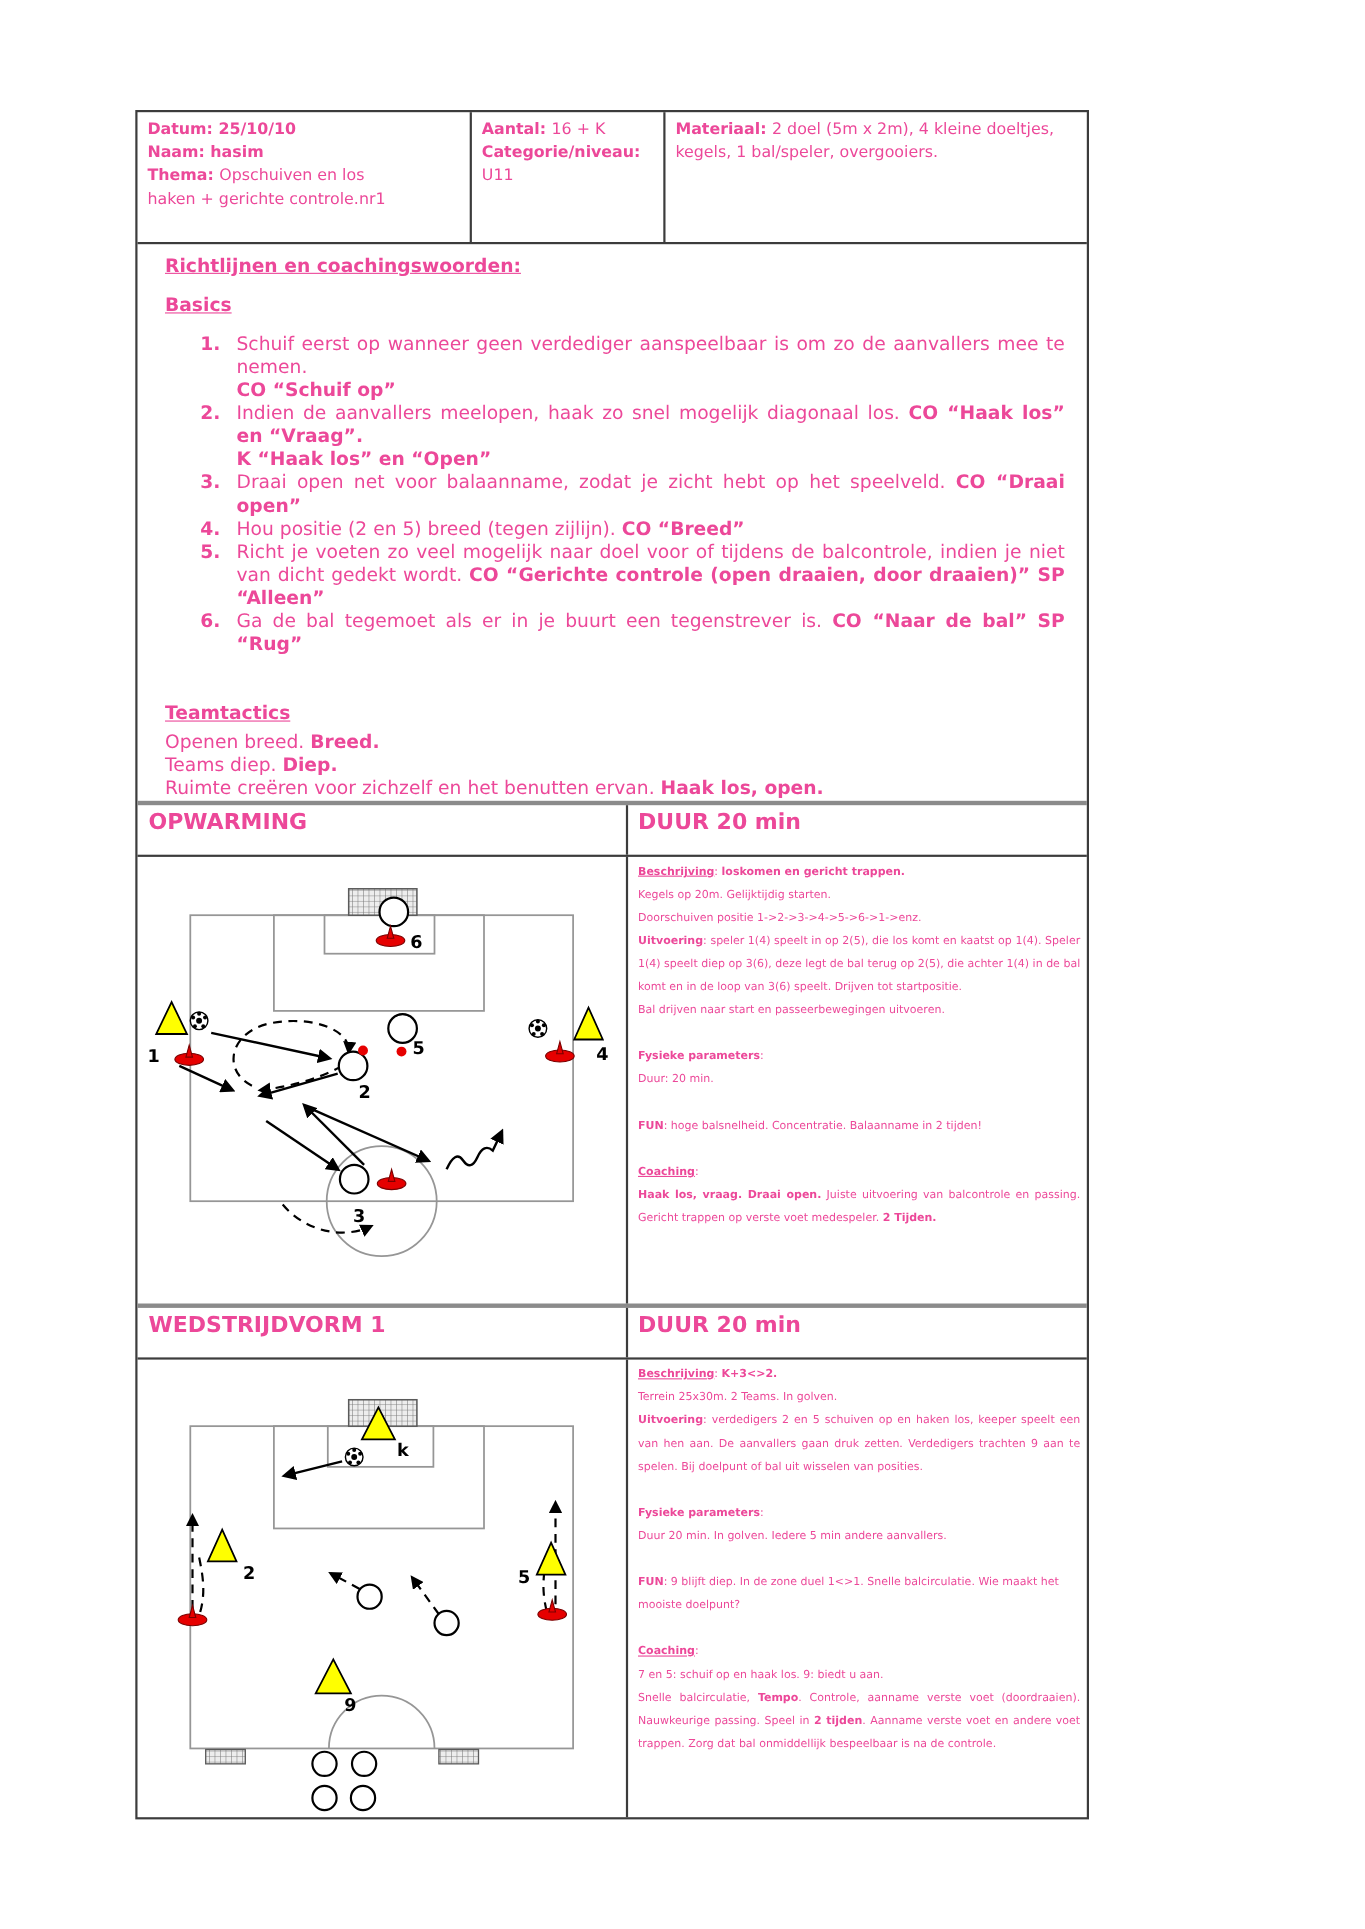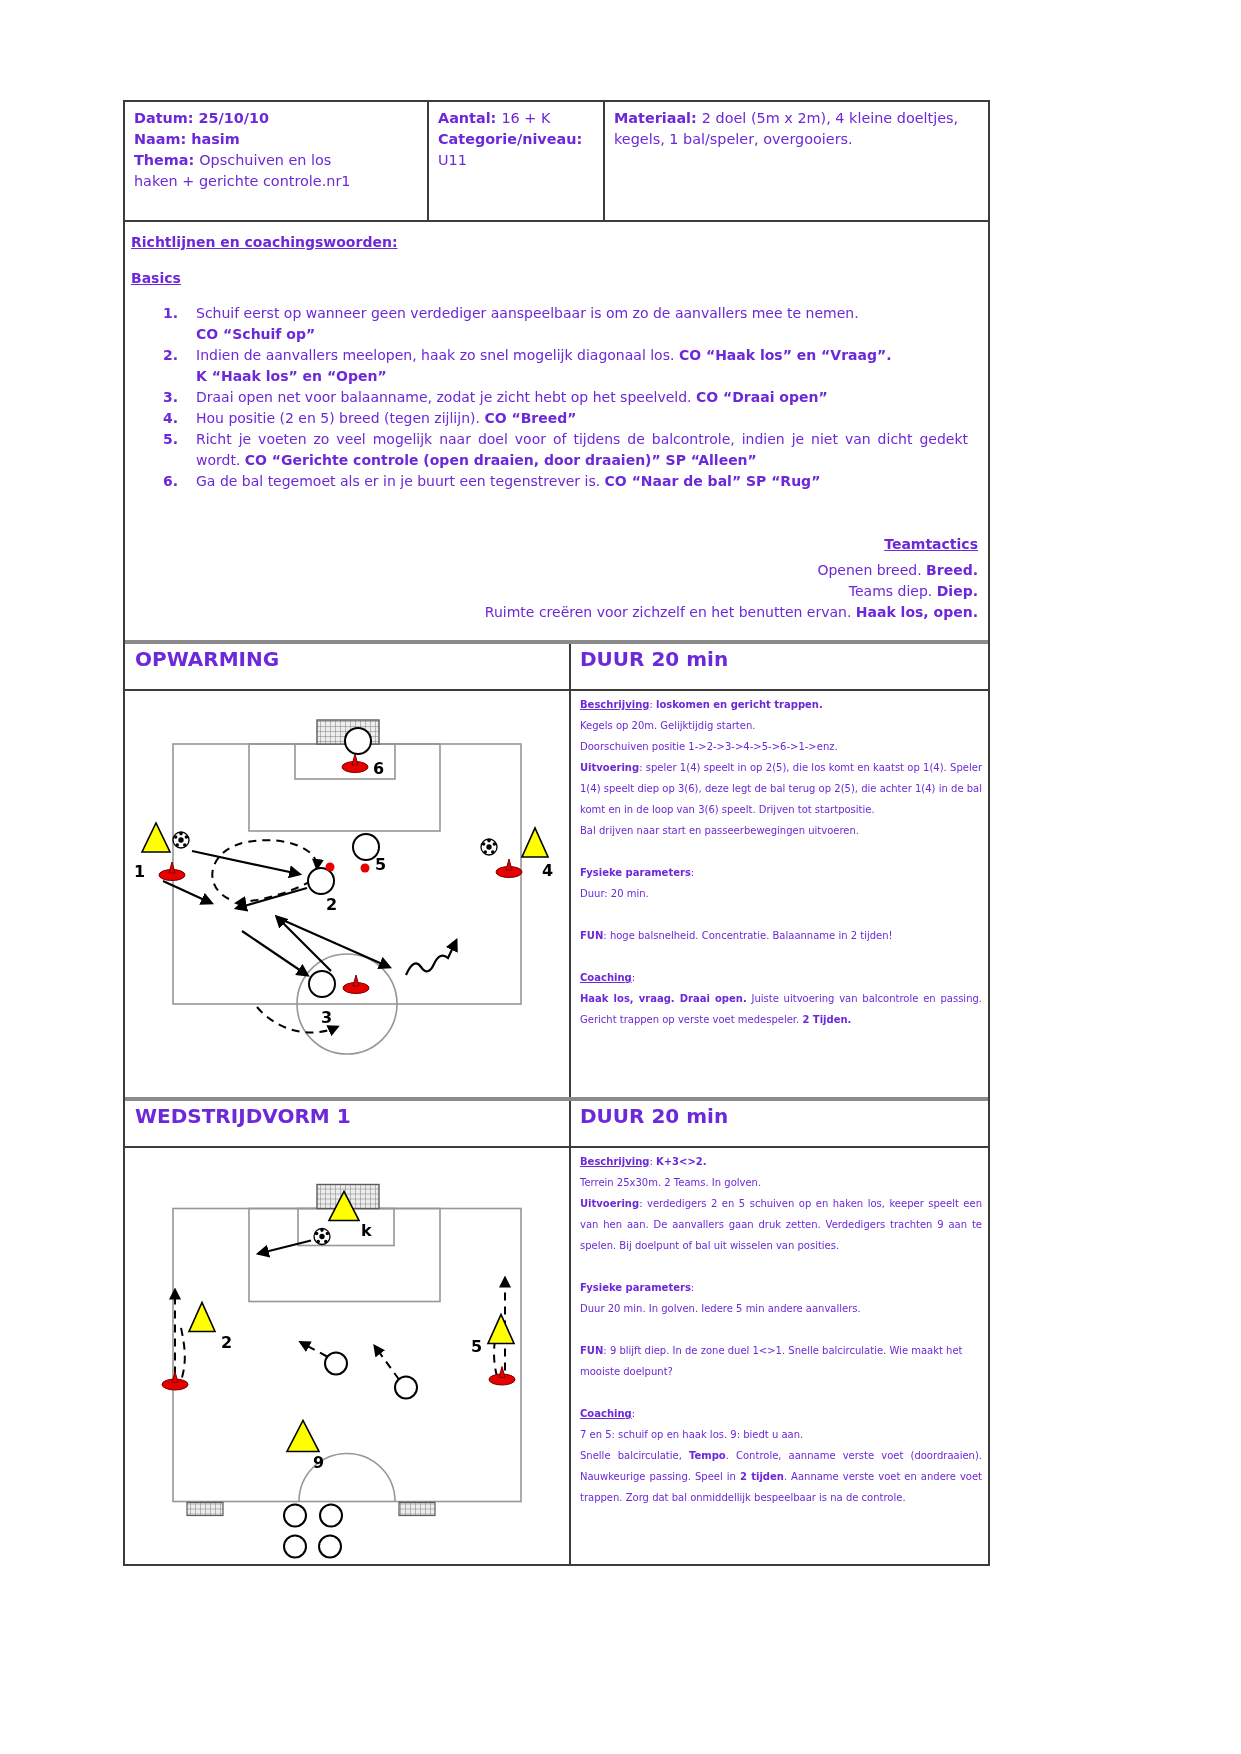--- a/index.html
+++ b/index.html
@@ -1,36 +1,36 @@
 <!DOCTYPE html>
 <html><head>
 <meta charset="utf-8">
 <style>
   html,body{margin:0;padding:0;background:#ffffff;}
   .page{position:relative;width:1241px;height:1754px;background:#fff;
-        font-family:"DejaVu Sans","Liberation Sans",sans-serif;color:#6d28d9;}
+        font-family:"DejaVu Sans","Liberation Sans",sans-serif;color:#ec4899;}
   .doc{position:absolute;left:123px;top:100px;width:863px;border:2px solid #3c3c3c;}
 
   
   .hdr-row{display:grid;grid-template-columns:302px 176px 1fr;min-height:118px;
            font-size:14.4px;line-height:21px;}
   .hdr-cell{padding:6px 6px 6px 9px;}
   .hdr-cell + .hdr-cell{border-left:2px solid #3c3c3c;}
   .hdr-cell.c1{padding-right:48px;}
 
   
   .guide-row{border-top:2px solid #3c3c3c;min-height:408px;
-             padding:10px 10px 0 6px;font-size:14px;line-height:21px;}
+             padding:10px 10px 0 25px;font-size:17px;line-height:21px;}
   .r-title{font-weight:bold;text-decoration:underline;margin-bottom:15px;}
   .r-sub{font-weight:bold;text-decoration:underline;}
   .b-list{margin:14px 0 0 32px;}
   .b-item{display:flex;}
   .b-num{width:33px;flex:none;font-weight:bold;}
   .b-text{flex:1;text-align:justify;padding-right:10px;}
-  .tt-block{margin-top:42px;text-align:right;}
+  .tt-block{margin-top:42px;}
   .tt-lines{margin-top:5px;}
 
   
   .sec-head{display:grid;grid-template-columns:444px 1fr;border-top:4px solid #8b8b8b;
             border-bottom:2px solid #3c3c3c;}
   .sec-title{font-size:20px;font-weight:bold;padding:3px 0 18px 10px;}
   .sec-duur{font-size:20px;font-weight:bold;border-left:2px solid #3c3c3c;padding:3px 0 4px 9px;}
 
   
   .sec-body{display:grid;grid-template-columns:444px 1fr;}

